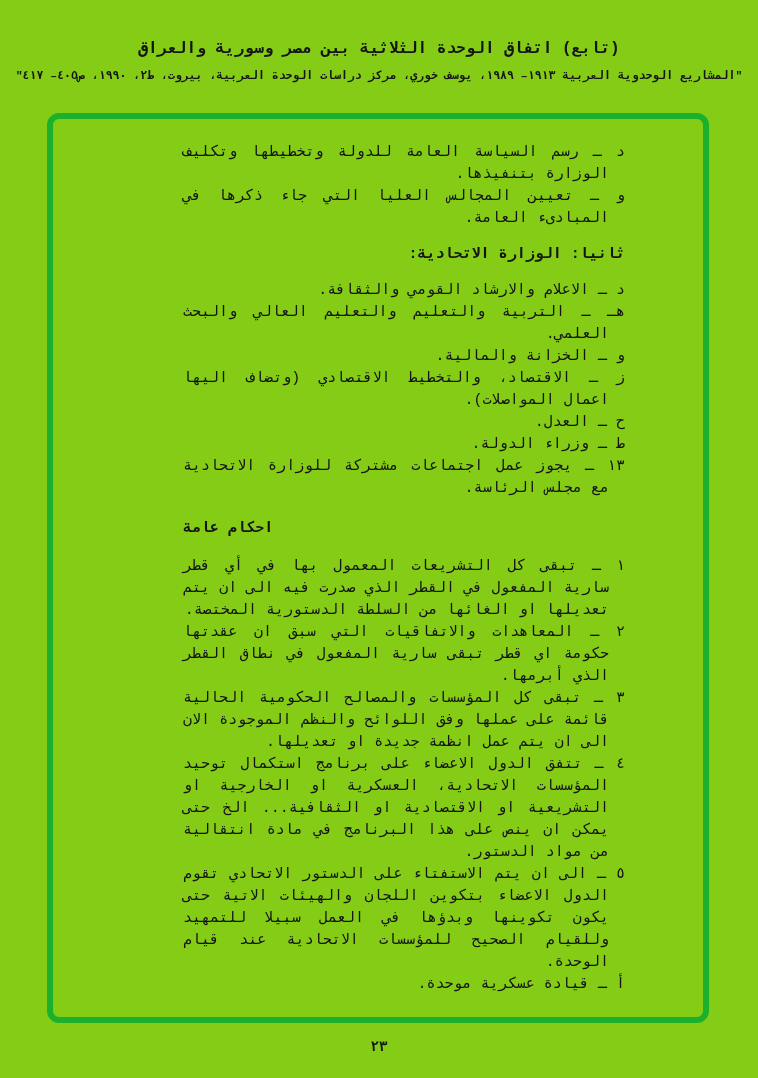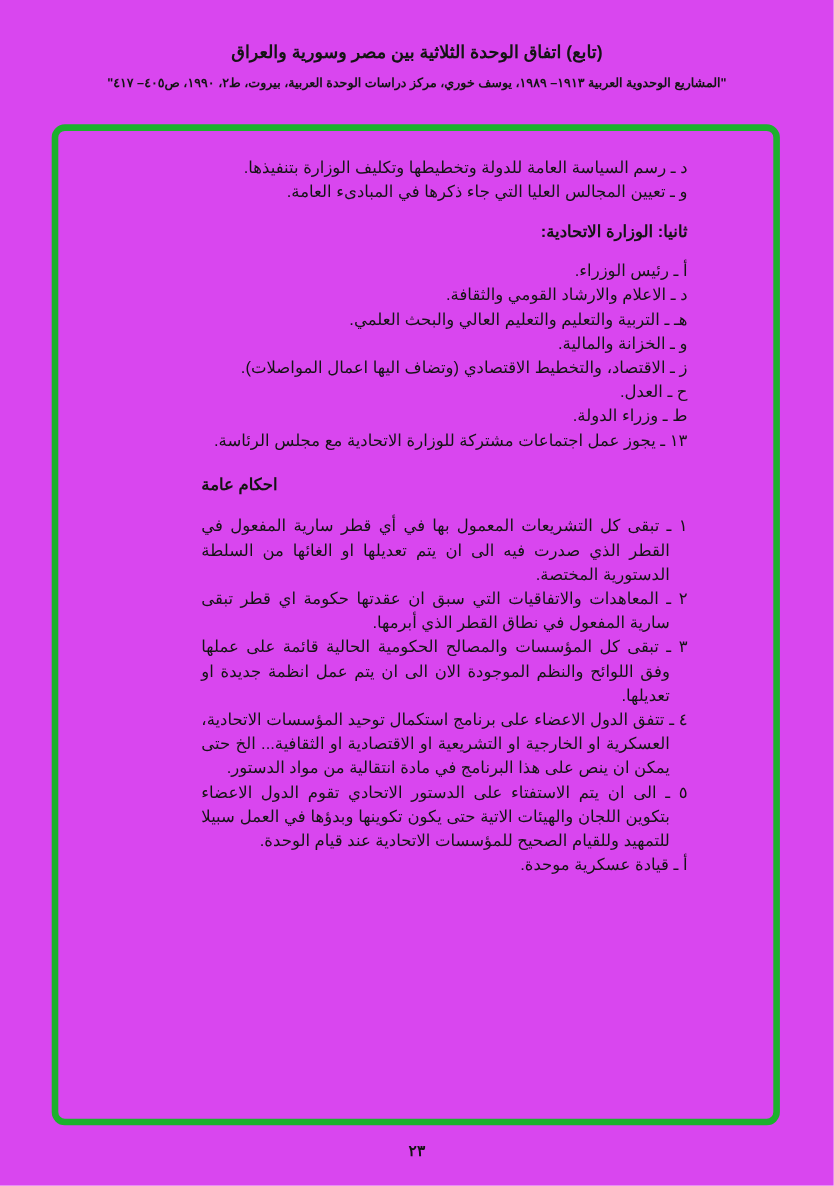--- a/index.html
+++ b/index.html
@@ -1,20 +1,20 @@
 <!DOCTYPE html>
 <html lang="ar" dir="rtl"><head>
 <meta charset="utf-8">
 <style>
   html,body { margin:0; padding:0; background:#ffffff; }
   .page {
     position:relative;
     width:758px; height:1078px;
-    background:#d946ef;
-    font-family:Liberation Sans, sans-serif;
+    background:#84cc16;
+    font-family:Liberation Mono, monospace;
     color:#141414;
     direction:rtl;
     overflow:hidden;
   }
   .header { position:absolute; top:38px; left:0; right:0; text-align:center; }
   .doc-title {
     margin:0;
     font-size:16px;
     font-weight:bold;
     letter-spacing:0;
@@ -78,21 +78,20 @@
 
   <div class="frame" style="border-color: rgb(28, 177, 45);"></div>
 
   <div class="text-col">
 
     <p class="para">د ـ رسم السياسة العامة للدولة وتخطيطها وتكليف الوزارة بتنفيذها.</p>
     <p class="para">و ـ تعيين المجالس العليا التي جاء ذكرها في المبادىء العامة.</p>
 
     <h2 class="sec-heading">ثانيا: الوزارة الاتحادية:</h2>
 
-    <p class="para">أ ـ رئيس الوزراء.</p>
     <p class="para">د ـ الاعلام والارشاد القومي والثقافة.</p>
     <p class="para">هـ ـ التربية والتعليم والتعليم العالي والبحث العلمي.</p>
     <p class="para">و ـ الخزانة والمالية.</p>
     <p class="para">ز ـ الاقتصاد، والتخطيط الاقتصادي (وتضاف اليها اعمال المواصلات).</p>
     <p class="para">ح ـ العدل.</p>
     <p class="para">ط ـ وزراء الدولة.</p>
     <p class="para">١٣ ـ يجوز عمل اجتماعات مشتركة للوزارة الاتحادية مع مجلس الرئاسة.</p>
 
     <h2 class="sec-heading centered">احكام عامة</h2>
 

